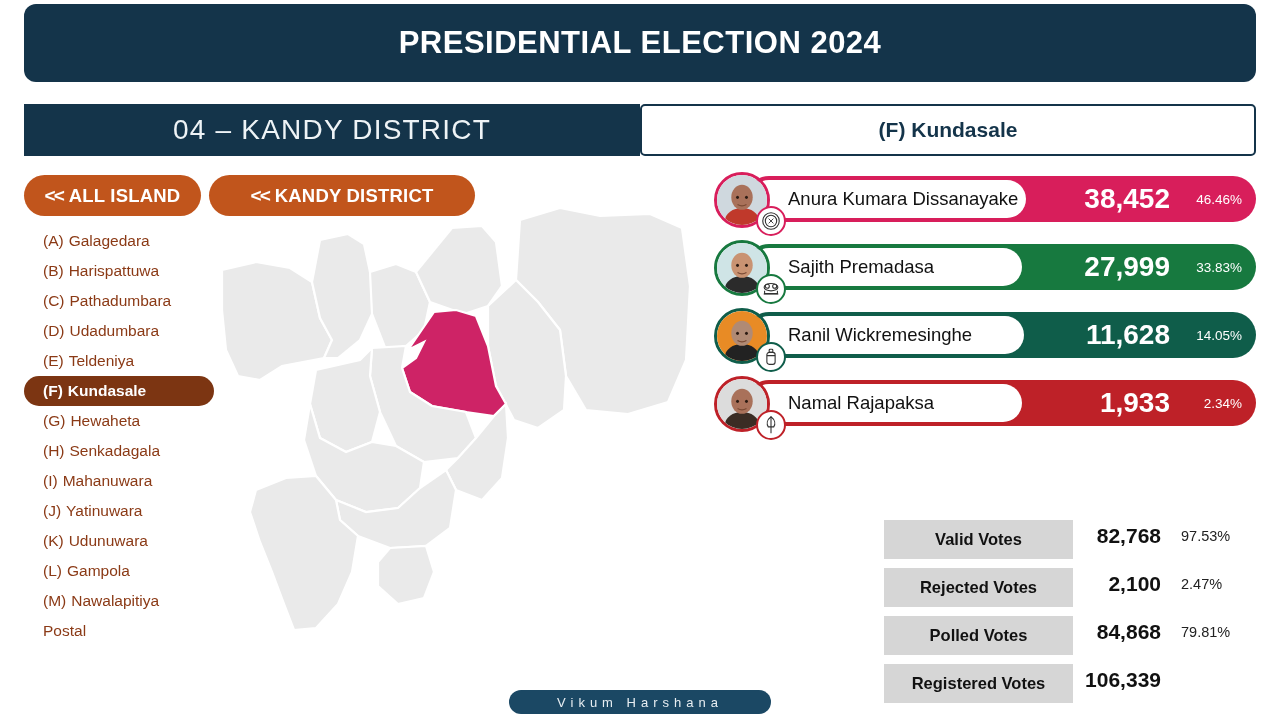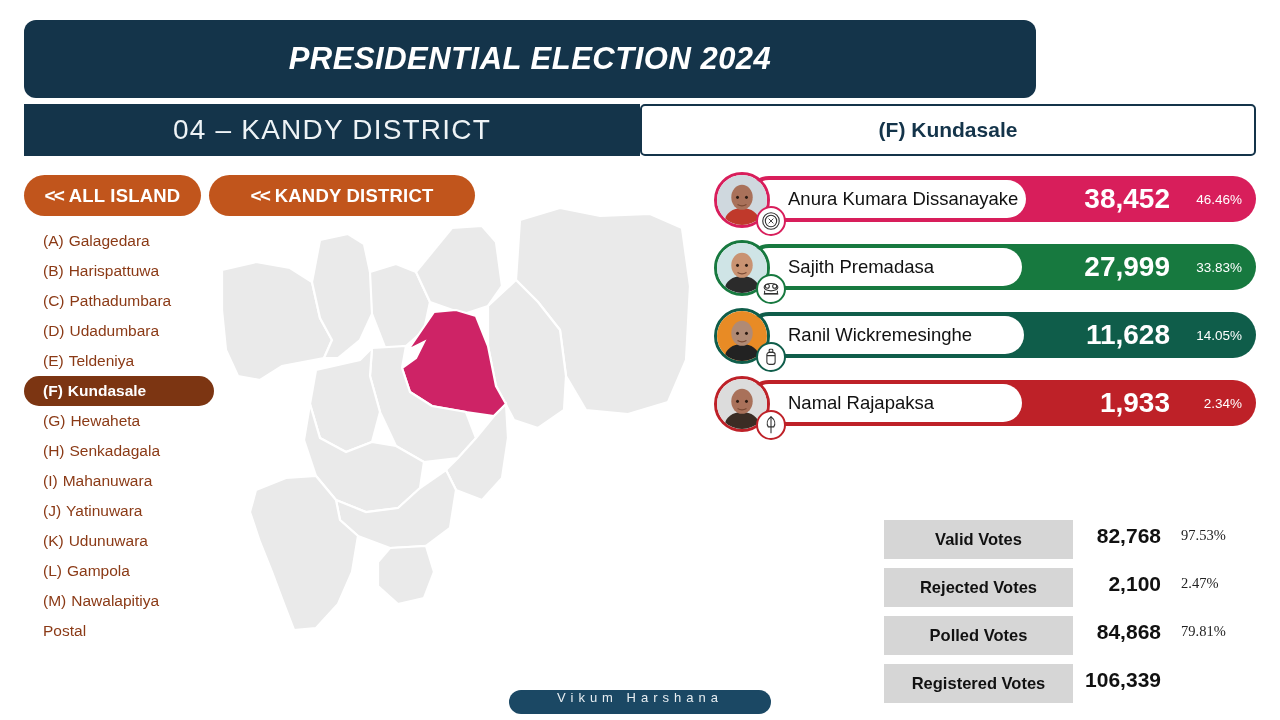--- a/index.html
+++ b/index.html
@@ -6,25 +6,25 @@
   html, body {
     width: 1280px; height: 720px;
     background: #ffffff;
     font-family: "Liberation Sans", sans-serif;
     overflow: hidden;
   }
   #root { position: relative; width: 1280px; height: 720px; }
 
   
   .title-banner {
-    position: absolute; left: 24px; top: 20px;
-    width: 1012px; height: 78px;
+    position: absolute; left: 24px; top: 4px;
+    width: 1232px; height: 78px;
     background: #14344A;
     border-radius: 12px;
-    display: flex; align-items: center; justify-content: center; font-style: italic;
+    display: flex; align-items: center; justify-content: center;
   }
   .title-banner .title-text {
     color: #ffffff;
     font-size: 31px;
     font-weight: bold;
     letter-spacing: 0.5px;
   }
 
   
   .sub-bar {
@@ -107,21 +107,21 @@
     width: 500px; height: 480px;
   }
   .map-wrap svg { width: 100%; height: 100%; display: block; }
 
   
   .watermark {
     position: absolute; left: 509px; top: 690px;
     width: 262px; height: 24px;
     background: #1B4864;
     border-radius: 12px;
-    display: flex; align-items: flex-start; justify-content: center;
+    display: flex; align-items: center; justify-content: center;
     color: #e8eef2;
     font-size: 13px;
     letter-spacing: 5px;
   }
 
   
   .cand-list { position: absolute; left: 714px; top: 176px; width: 542px; }
   .cand-row {
     position: relative;
     height: 52px;
@@ -195,21 +195,21 @@
   .stat-value {
     width: 98px;
     text-align: right;
     padding-right: 10px;
     font-size: 21px; font-weight: bold; color: #111111;
   }
   .stat-pct {
     width: 78px;
     text-align: left;
     padding-left: 10px;
-    font-size: 14.5px; color: #222222; font-family: Liberation Serif, serif;
+    font-size: 14.5px; color: #222222;
   }
 </style>
 </head>
 <body>
 
 <div id="root">
 
   <div class="title-banner">
     <div class="title-text">PRESIDENTIAL ELECTION 2024</div>
   </div>

